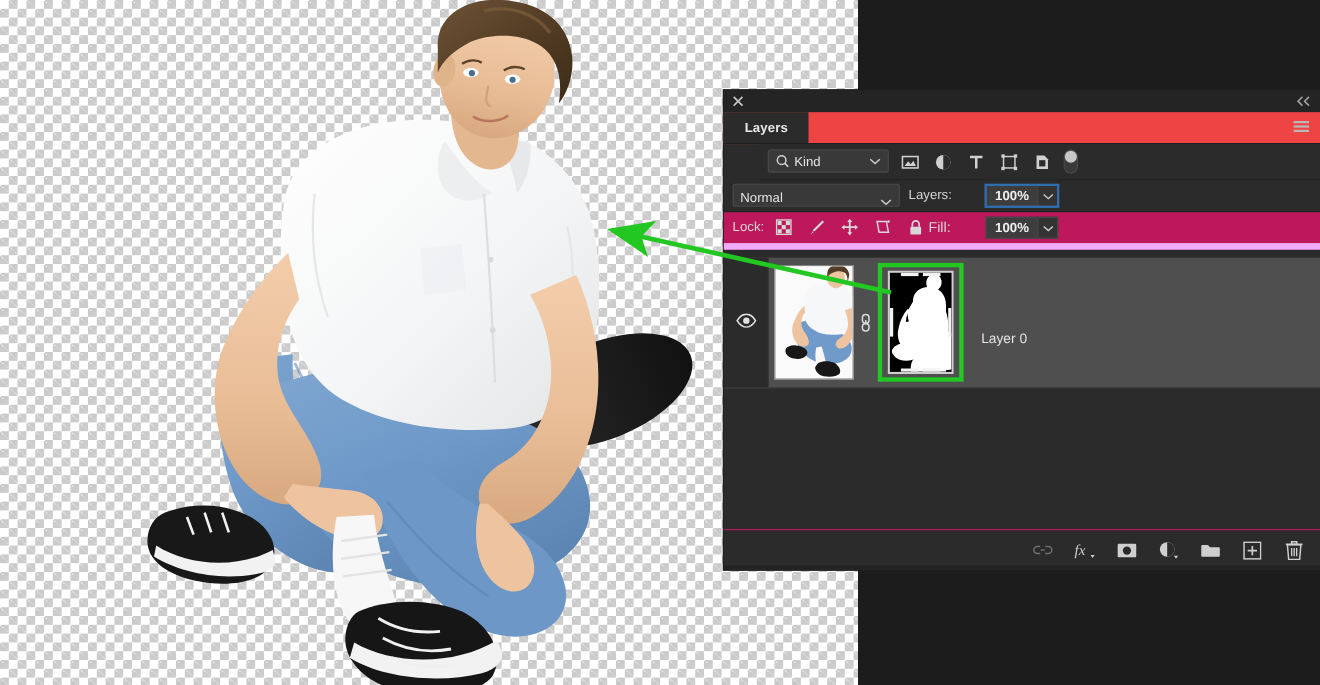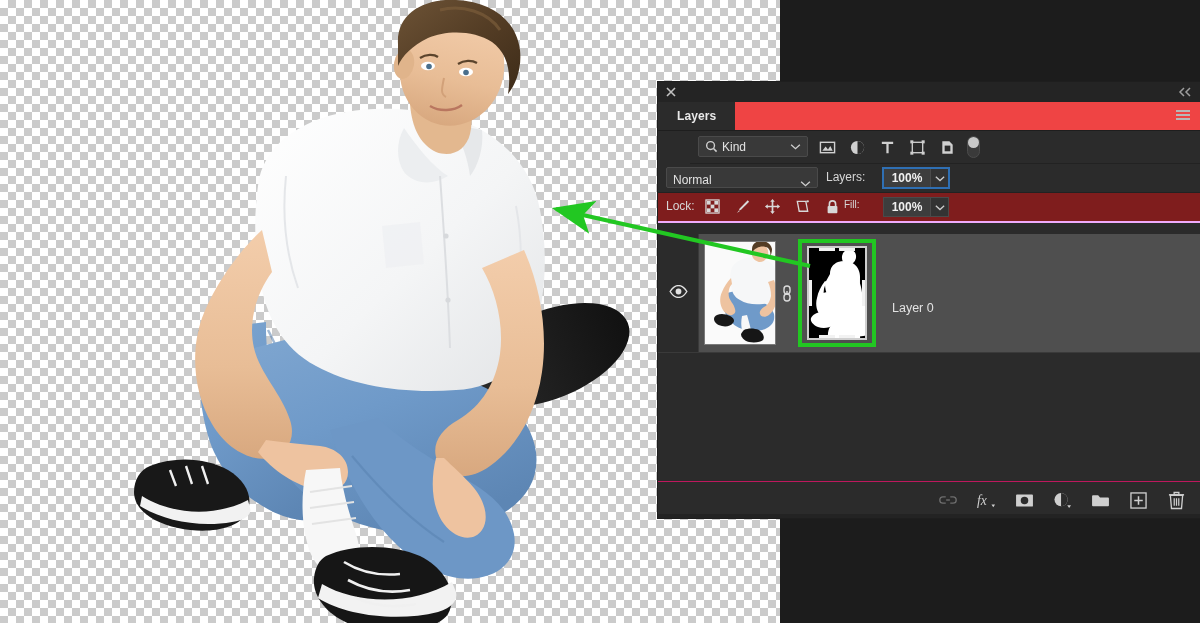--- a/index.html
+++ b/index.html
@@ -230,20 +230,21 @@
     left: 168px;
     top: 6px;
     color: #d6d6d6;
     font-size: 12px;
   }
   .num-field {
     position: absolute;
     display: flex;
     height: 20px;
     box-sizing: border-box;
+    margin-left: 13px;
   }
   .num-field .val {
     width: 47px;
     background: #3d3d3d;
     color: #f0f0f0;
     font-weight: bold;
     font-size: 12px;
     display: flex;
     align-items: center;
     justify-content: center;
@@ -265,22 +266,22 @@
     outline: 2px solid #2f6fb3;
     outline-offset: -1px;
   }
   .field-opacity { left: 225px; top: 4px; }
   .field-fill    { left: 225px; top: 4px; }
 
   
   .row-lock {
     position: relative;
     height: 28px;
-    background: #7f1d1d;
-    border-bottom: 2px solid #f0abfc;
+    background: #be185d;
+    border-bottom: 6px solid #f0abfc;
   }
   .lock-label {
     position: absolute;
     left: 8px;
     top: 6px;
     color: #d6d6d6;
     font-size: 12px;
   }
   .lock-icons {
     position: absolute;
@@ -296,21 +297,21 @@
     display: flex;
     align-items: center;
     justify-content: center;
     color: #d0d0d0;
   }
   .fill-label {
     position: absolute;
     left: 186px;
     top: 6px;
     color: #d6d6d6;
-    font-size: 10px;
+    font-size: 13px;
   }
 
   
   .layer-list {
     position: absolute;
     left: 0;
     top: 152px;
     right: 0;
     bottom: 36px;
     background: #2b2b2b;

